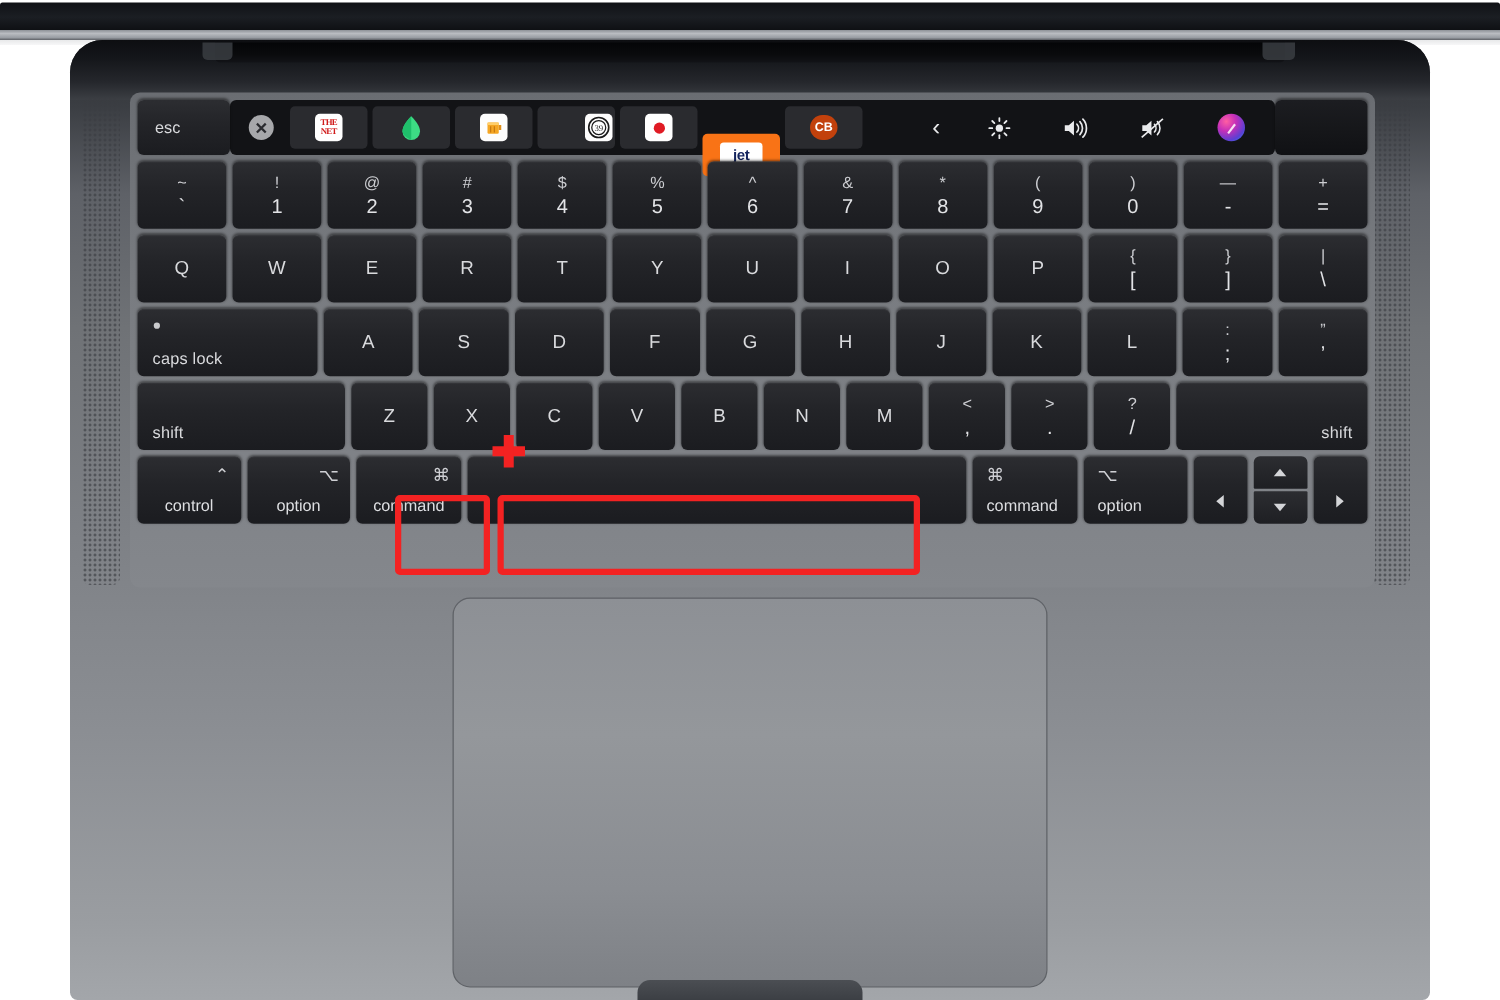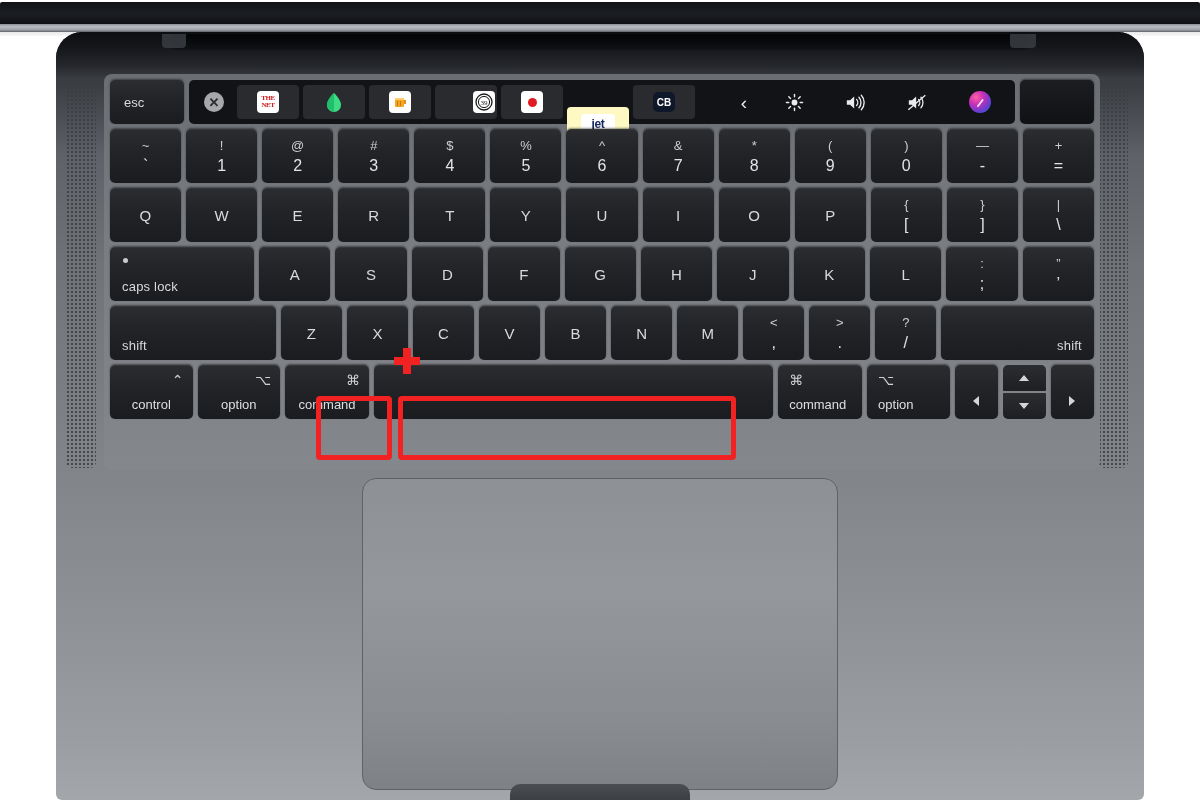--- a/index.html
+++ b/index.html
@@ -122,21 +122,21 @@
   .key.mod.wleft .word { text-align: left; left: 11px; }
   .key.mod.symleft .sym { right: auto; left: 11px; }
 
   .caps-dot {
     position: absolute; left: 13px; top: 11px;
     width: 5px; height: 5px; border-radius: 50%;
     background: #c9cacd;
   }
 
   
-  .tb-row { display: flex; gap: 5px; margin-bottom: 5px; align-items: center; }
+  .tb-row { display: flex; gap: 0; margin-bottom: 5px; align-items: center; }
   .tb-esc {
     width: 74px; height: 44px;
     background: linear-gradient(180deg, #2c2d31 0%, #232428 45%, #1b1c20 100%);
     border-radius: 5px; position: relative; color: #d9dadd;
     box-shadow: 0 -1px 2px rgba(0,0,0,.45);
   }
   .tb-esc .lbl { position:absolute; left:14px; top:50%; transform:translateY(-50%); font-size:13px; }
   .touchbar {
     flex: 1 1 auto; height: 44px;
     background: #121316;
@@ -151,21 +151,21 @@
     border-radius: 5px;
     box-shadow: 0 -1px 2px rgba(0,0,0,.45);
   }
   .tb-btn {
     height: 34px; min-width: 62px;
     background: #2a2b2f;
     border-radius: 4px;
     display: flex; align-items: center; justify-content: center;
   }
   .tb-btn.plain { background: transparent; min-width: 38px; }
-  .tb-btn.sel { background: #fef9c3; margin-top: 44px; }
+  .tb-btn.sel { background: #f97316; margin-top: 44px; }
   .tb-gap { flex: 1 1 auto; }
   .tb-ctrl {
     height: 34px; min-width: 58px;
     display: flex; align-items: center; justify-content: center;
     color: #e9eaec;
   }
   .tb-ctrl.chev { min-width: 34px; }
 
   .app-ico { width: 22px; height: 22px; border-radius: 4px; display:block; }
   .ico-net {
@@ -191,21 +191,21 @@
     background: #ffffff; display:flex; align-items:center; justify-content:center;
   }
   .ico-dot span { width: 9px; height: 9px; border-radius: 50%; background: #e01b24; }
   .ico-jet {
     background: #ffffff; border-radius: 3px;
     display:flex; align-items:center; justify-content:center;
     font-size: 12px; color: #14245e; font-weight: bold;
     width: 34px; height: 20px; letter-spacing: -.3px;
   }
   .ico-cb {
-    background: #0f172a; border-radius: 5px;
+    background: #c2410c; border-radius: 10px;
     display:flex; align-items:center; justify-content:center;
     font-size: 10px; color: #ffffff; font-weight: bold;
     width: 22px; height: 20px;
   }
   .ico-siri {
     width: 22px; height: 22px; border-radius: 50%;
     background: radial-gradient(circle at 32% 28%, #ff5fa2 0%, #c62fb8 35%, #5d3fd3 70%, #2b86f7 100%);
     display:flex; align-items:center; justify-content:center;
   }
   .ico-x {

